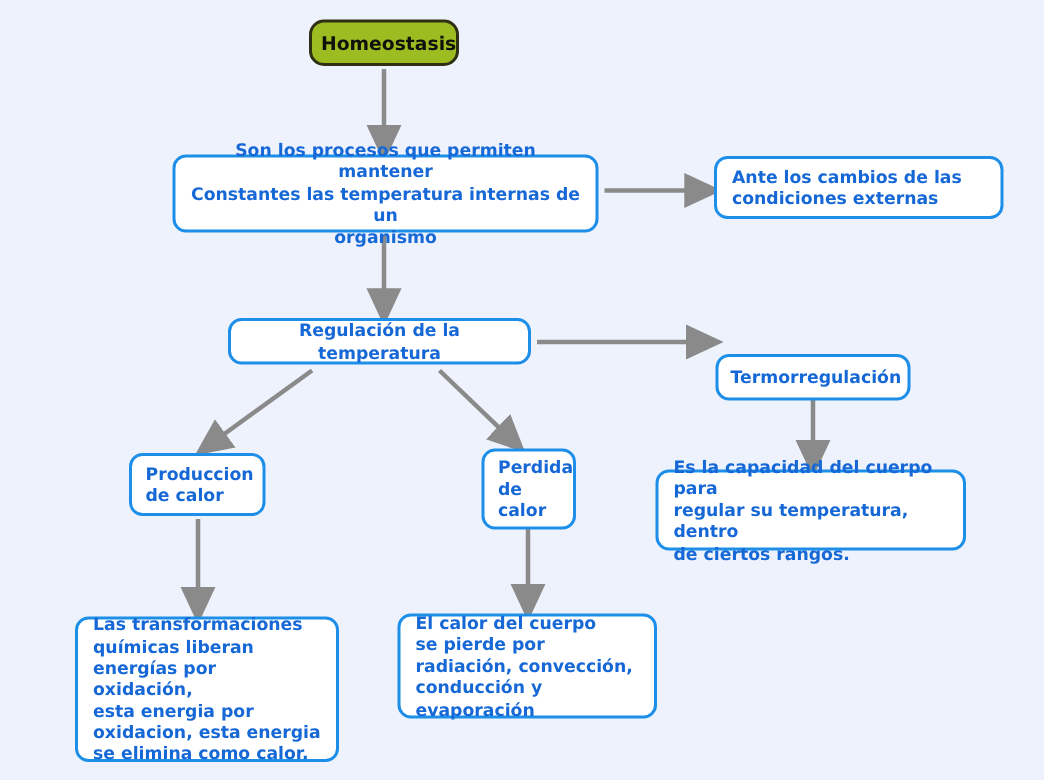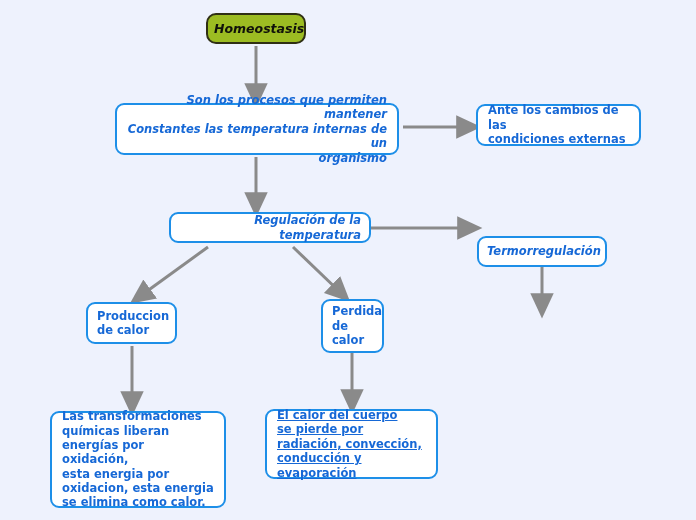--- a/index.html
+++ b/index.html
@@ -38,43 +38,43 @@
     line-height: 1.25;
     display: flex;
     align-items: center;
     z-index: 2;
   }
   .node .txt {
     display: block;
     width: 100%;
     white-space: pre-line;
   }
-  .node.center .txt { text-align: right; font-style: italic; }
+  .node.center .txt { text-align: center; }
   .node.left .txt { text-align: left; }
 
   
   .node.root {
     background: #9cbc22;
     border: 2px solid #2f2f14;
     border-radius: 10px;
     color: #10110a;
     font-size: 12.5px;
   }
 
   
   #n-homeostasis { left: 206px; top: 13px;  width: 100px; height: 31px; padding: 0 6px; }
   #n-procesos    { left: 115px; top: 103px; width: 284px; height: 52px; padding: 0 10px; }
-  #n-externas    { left: 476px; top: 104px; width: 165px; height: 42px; padding: 0 10px; }
-  #n-regulacion  { left: 169px; top: 212px; width: 202px; height: 31px; padding: 0 8px; }
+  #n-externas    { left: 476px; top: 104px; width: 193px; height: 42px; padding: 0 10px; }
+  #n-regulacion  { left: 152px; top: 212px; width: 202px; height: 31px; padding: 0 8px; }
   #n-termo       { left: 477px; top: 212px; width: 130px; height: 31px; padding: 0 8px; margin-top: 24px; }
   #n-produccion  { left: 86px;  top: 302px; width: 91px;  height: 42px; padding: 15px 9px; }
   #n-perdida     { left: 321px; top: 299px; width: 63px;  height: 54px; padding: 0 9px; }
   #n-capacidad   { left: 437px; top: 313px; width: 207px; height: 54px; padding: 0 10px; }
   #n-transform   { left: 50px;  top: 411px; width: 176px; height: 97px; padding: 0 10px; }
-  #n-calorperd   { left: 265px; top: 409px; width: 173px; height: 70px; padding: 0 10px; text-decoration: underline; }
+  #n-calorperd   { left: 265px; top: 409px; width: 173px; height: 70px; padding: 0 10px; }
 </style>
 </head>
 <body>
 
 <div id="canvas">
 
   <svg id="arrow-layer" viewBox="0 0 696 520" width="696" height="520" xmlns="http://www.w3.org/2000/svg">
     <defs>
       <marker id="ah" markerWidth="9" markerHeight="9" refX="4.6" refY="4.5" orient="auto" markerUnits="strokeWidth">
         <path d="M 0 0.6 L 8.4 4.5 L 0 8.4 z" fill="#8a8a8a"></path>
@@ -126,20 +126,25 @@
   <div class="node left" id="n-produccion">
     <span class="txt">Produccion
 de calor</span>
   </div>
 
   <div class="node left" id="n-perdida">
     <span class="txt">Perdida
 de calor</span>
   </div>
 
+  <div class="node left" id="n-capacidad">
+    <span class="txt">Es la capacidad del cuerpo para
+regular su temperatura, dentro
+de ciertos rangos.</span>
+  </div>
 
   <div class="node left" id="n-transform">
     <span class="txt">Las transformaciones
 químicas liberan
 energías por oxidación,
 esta energia por
 oxidacion, esta energia
 se elimina como calor.</span>
   </div>
 

